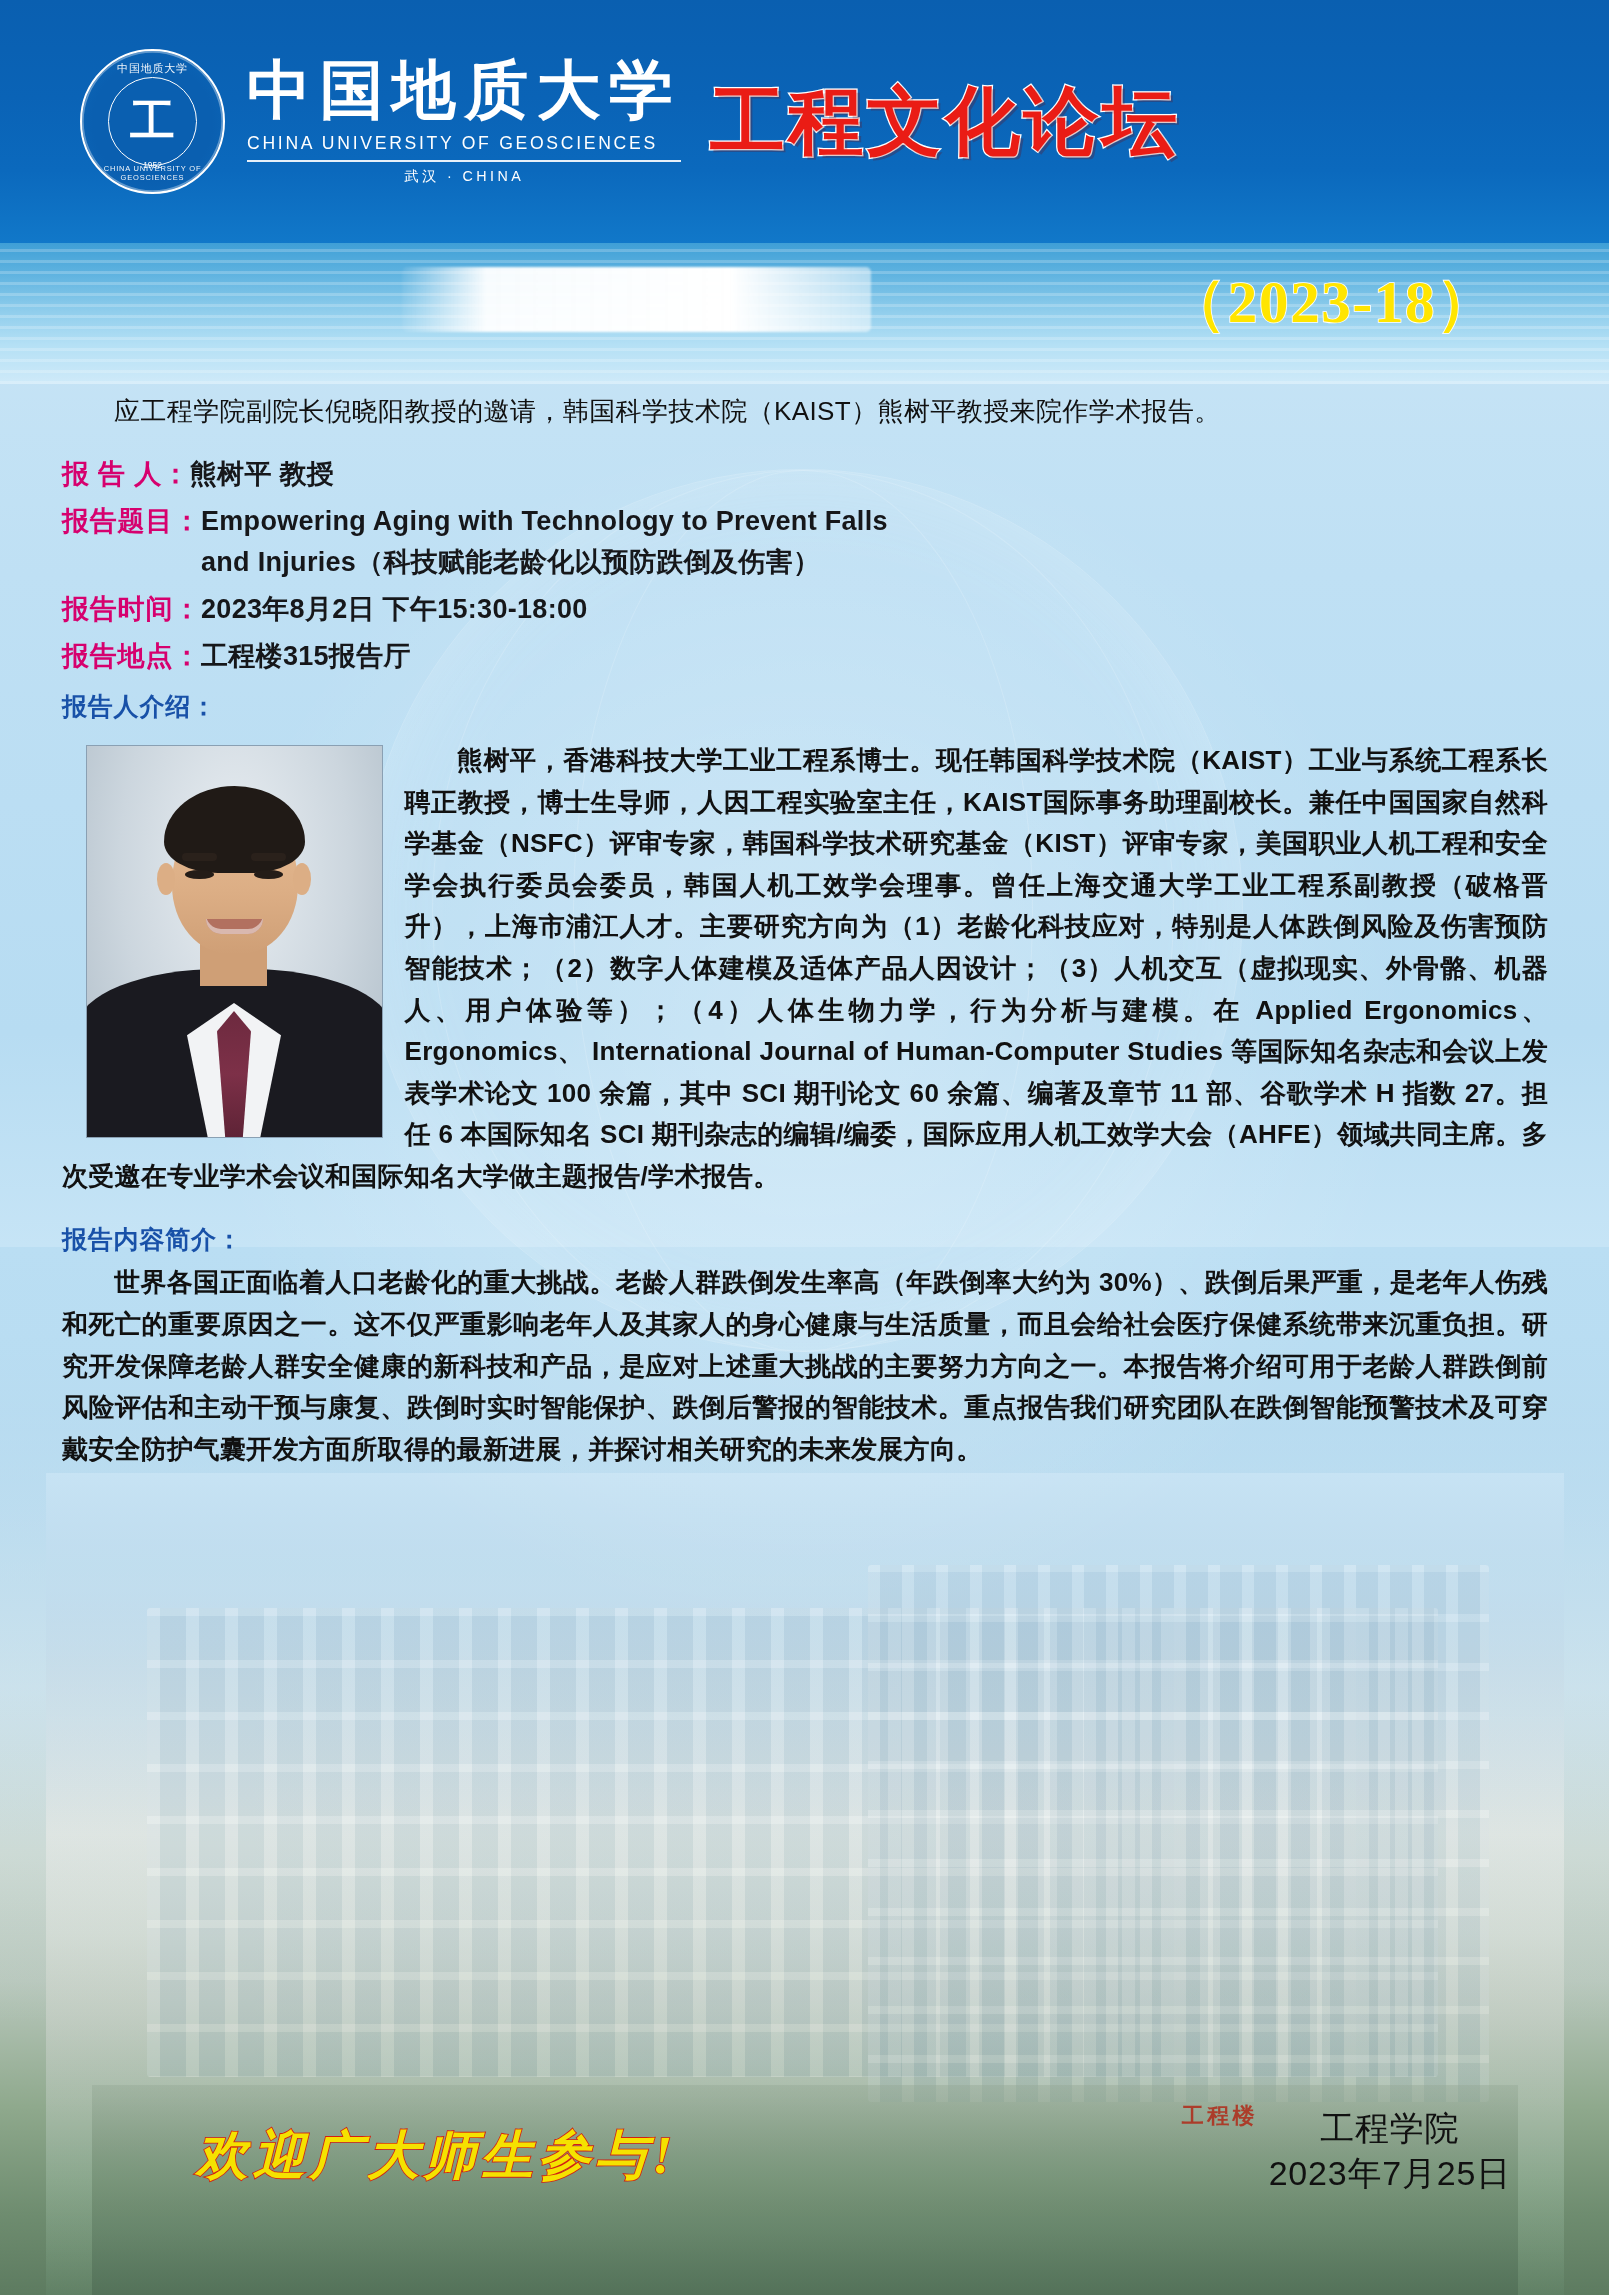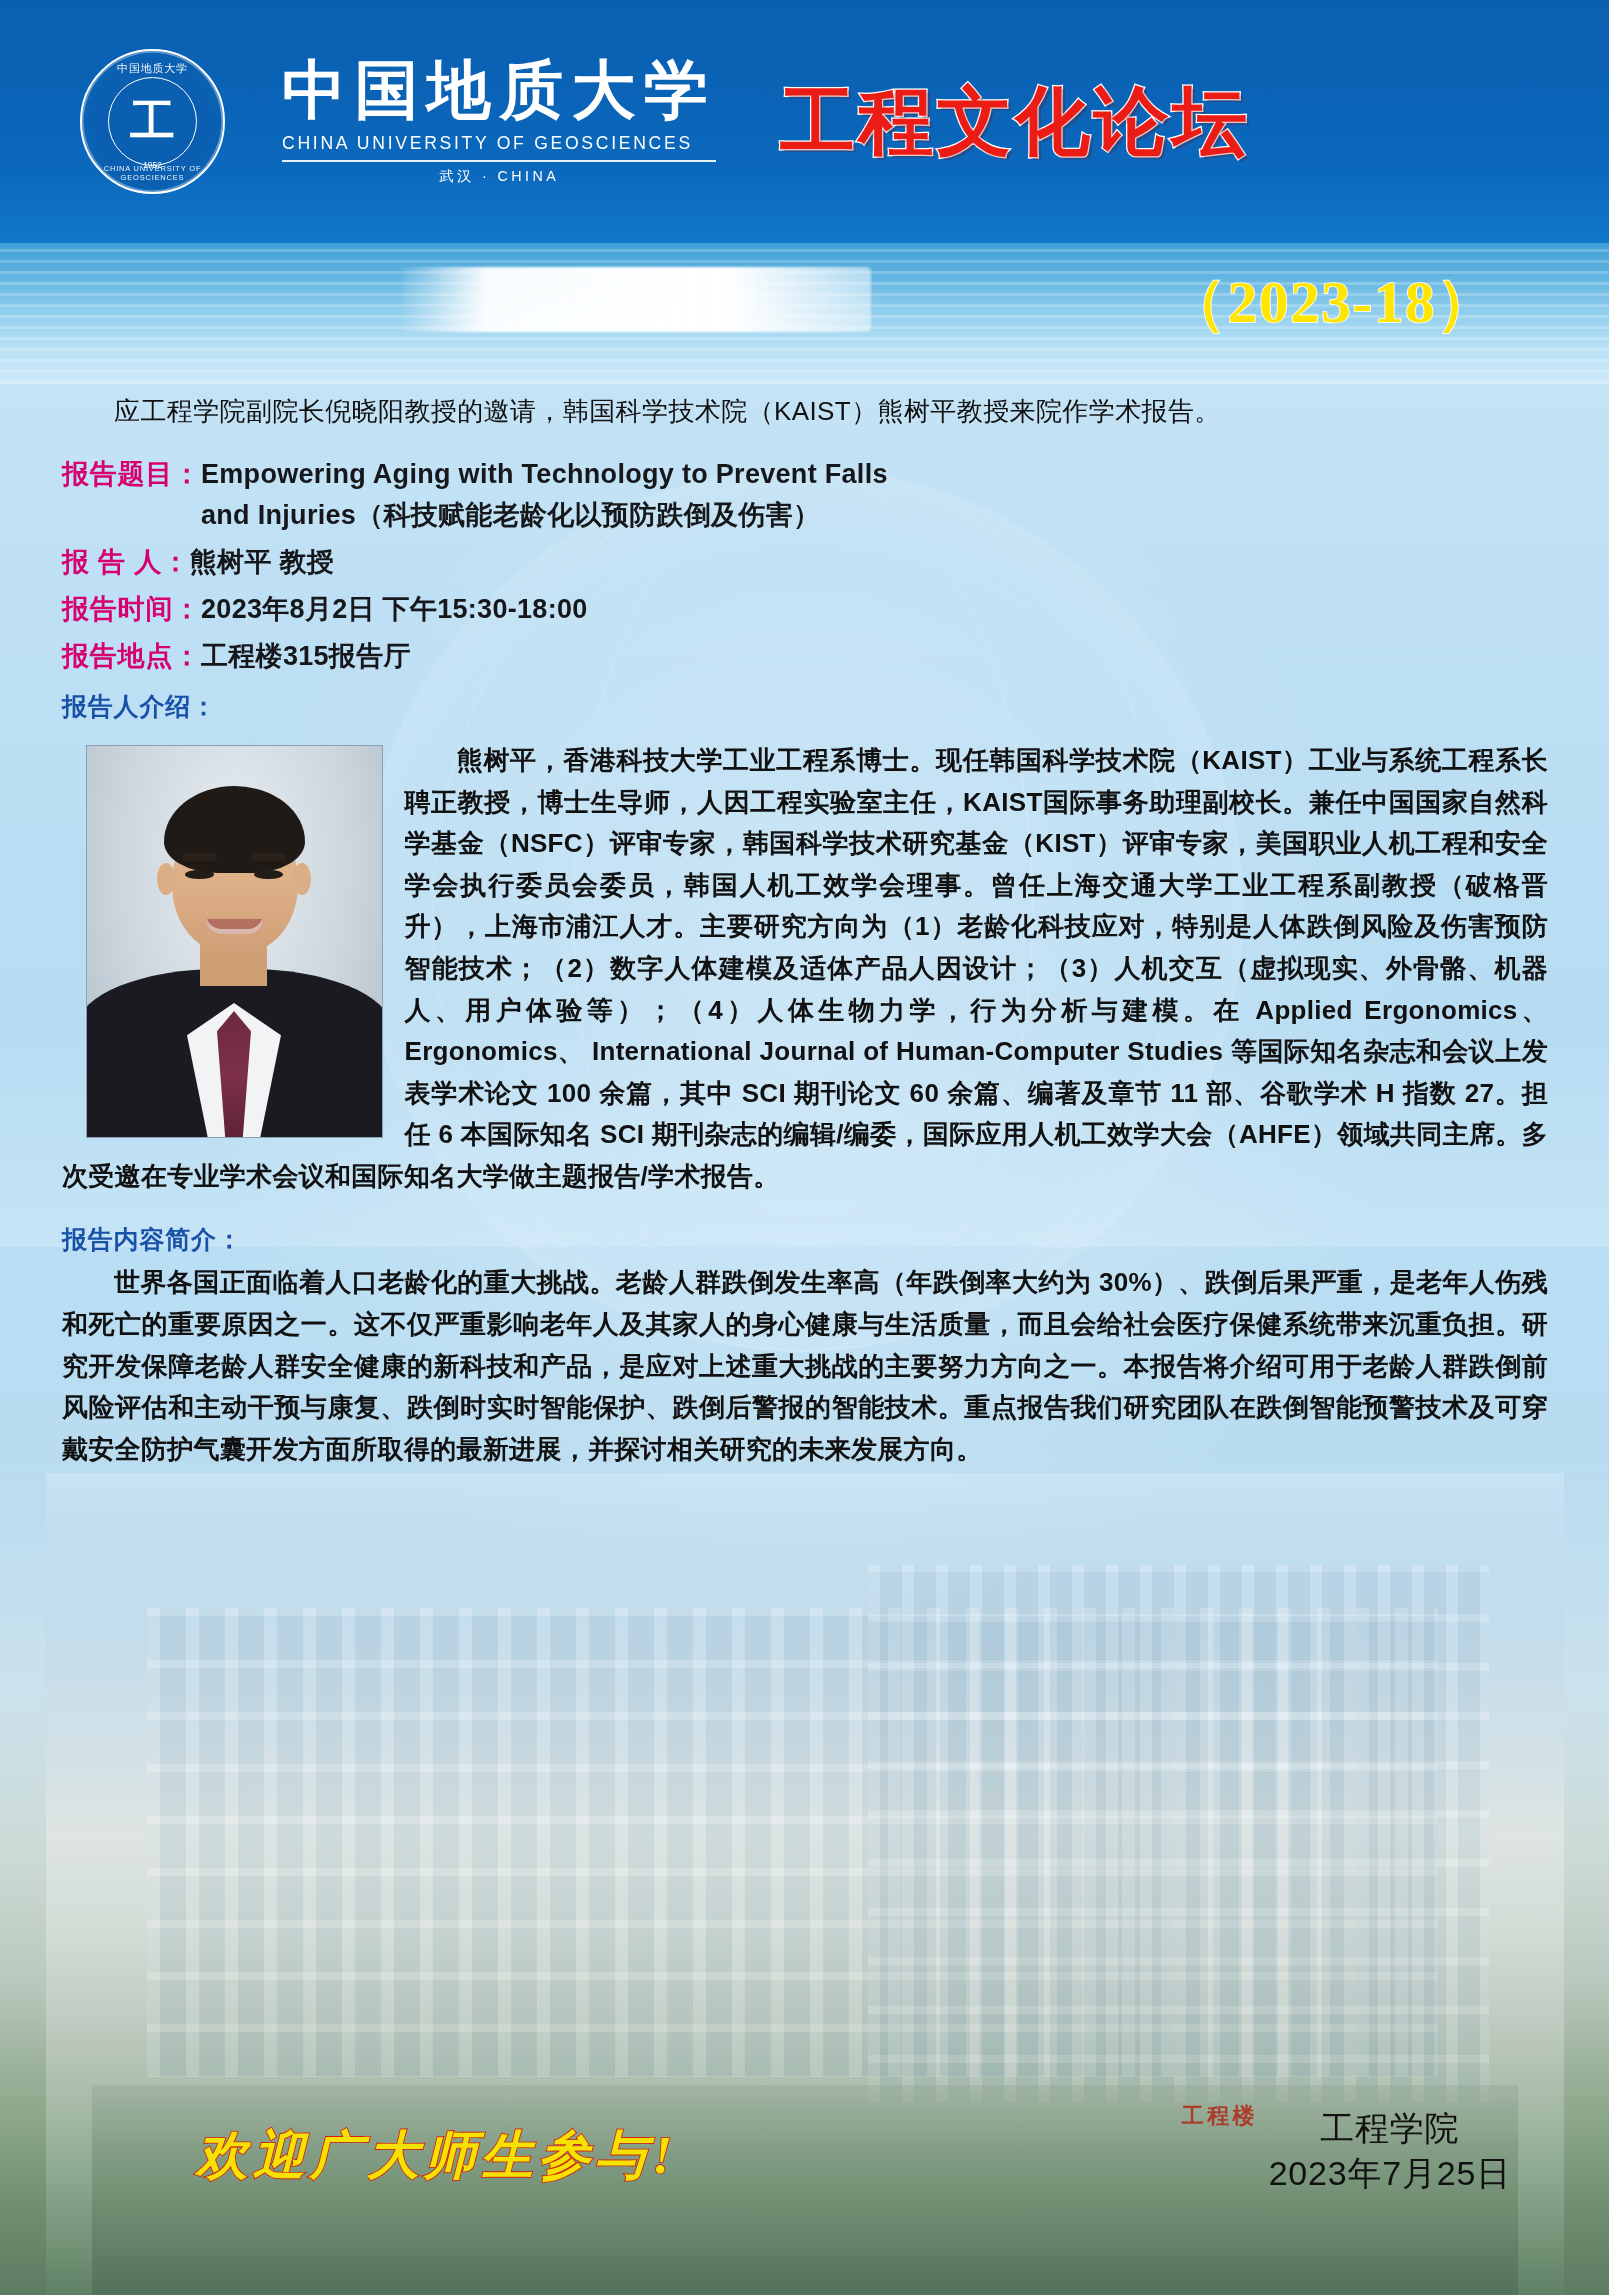--- a/index.html
+++ b/index.html
@@ -118,21 +118,20 @@
     height: 243px;
     background: linear-gradient(180deg, #0a5fb0 0%, #0a63b6 40%, #0b69bd 70%, #1178c9 100%);
     overflow: hidden;
   }
   .header-inner {
     position: relative;
     display: flex;
     align-items: center;
     height: 243px;
     padding-left: 80px;
-    gap: 35px;
   }
   .cug-logo {
     position: relative;
     width: 141px;
     height: 141px;
     flex: 0 0 auto;
     border-radius: 50%;
     border: 2.5px solid #ffffff;
     background: radial-gradient(circle at 50% 50%, #0a5fb0 0%, #0a5fb0 60%, #0d69bb 100%);
     box-shadow: 0 0 0 1.7px rgba(255,255,255,0.35) inset;
@@ -510,30 +509,30 @@
     <div class="issue-no">（2023-18）</div>
   </div>
 
   <div class="content">
 
     <div class="intro-para">应工程学院副院长倪晓阳教授的邀请，韩国科学技术院（KAIST）熊树平教授来院作学术报告。</div>
 
     <div class="meta-block">
 
       <div class="meta-row">
+        <div class="meta-label">报 告 人：</div>
+        <div class="meta-value">熊树平  教授</div>
+      </div>
+
+      <div class="meta-row">
         <div class="meta-label">报告题目：</div>
         <div class="meta-value">
           <span>Empowering Aging with Technology to Prevent Falls</span>
           <span class="l2">and Injuries（科技赋能老龄化以预防跌倒及伤害）</span>
         </div>
-      </div>
-
-      <div class="meta-row">
-        <div class="meta-label">报 告 人：</div>
-        <div class="meta-value">熊树平  教授</div>
       </div>
 
       <div class="meta-row">
         <div class="meta-label">报告时间：</div>
         <div class="meta-value">2023年8月2日 下午15:30-18:00</div>
       </div>
 
       <div class="meta-row">
         <div class="meta-label">报告地点：</div>
         <div class="meta-value">工程楼315报告厅</div>

